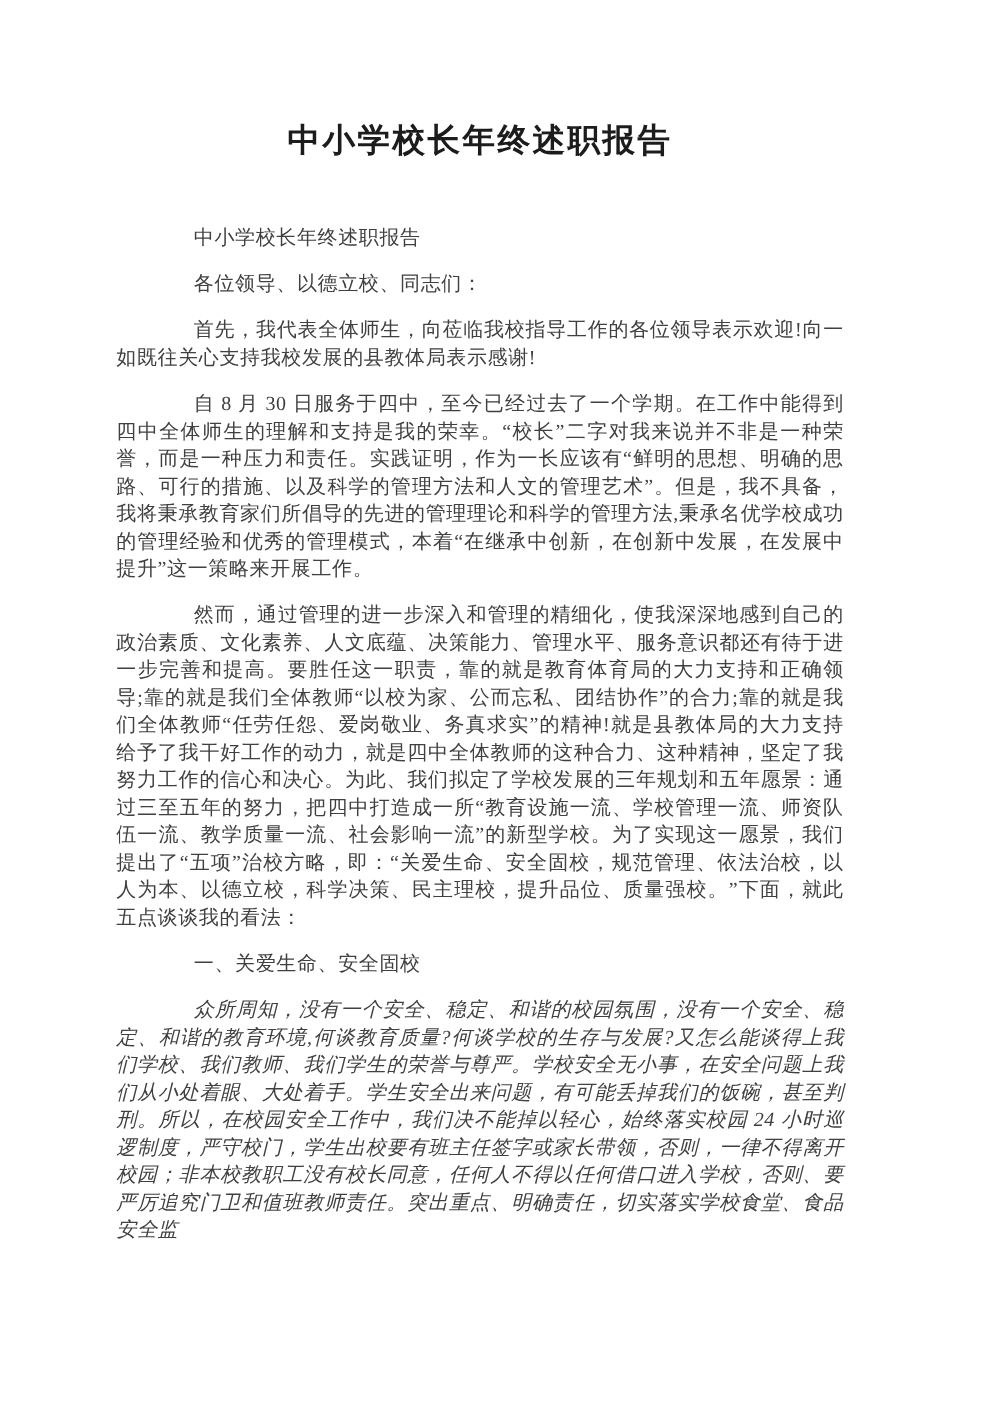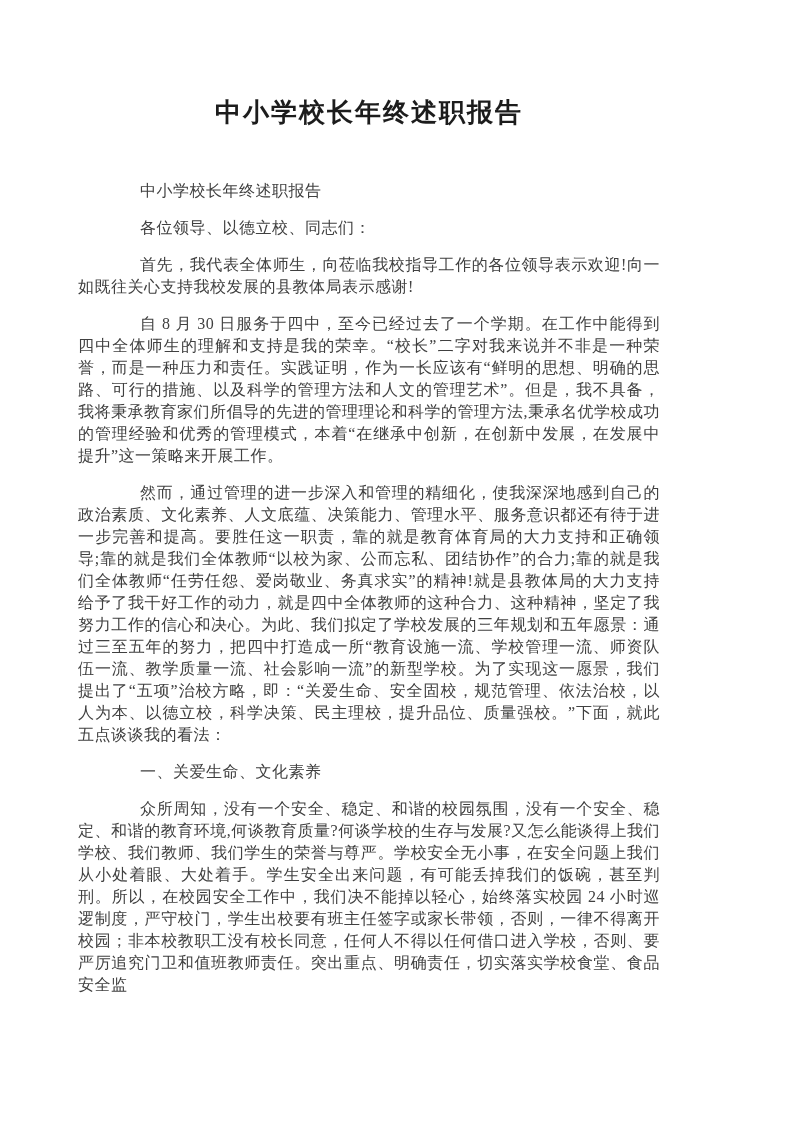--- a/index.html
+++ b/index.html
@@ -10,21 +10,21 @@
   .page {
     position: relative;
     width: 793px;
     height: 1122px;
     background: #ffffff;
     overflow: hidden;
     font-family: "Liberation Serif", "DejaVu Serif", serif;
   }
   .content {
     position: absolute;
-    left: 78px;
+    left: 93px;
     top: 96px;
     width: 582px;
   }
   .doc-title {
     margin: 0 0 50px 0;
     font-size: 26px;
     line-height: 34px;
     font-weight: 700;
     text-align: center;
     letter-spacing: 2px;
@@ -34,30 +34,31 @@
     margin: 0 0 15px 0;
     font-size: 16px;
     line-height: 22px;
     letter-spacing: 0.5px;
     color: #404040;
     text-align: justify;
     text-indent: 62px;
   }
   .body-para:last-child {
     margin-bottom: 0;
+    font-style: italic;
   }
 </style>
 </head>
 <body>
 
 <div class="page">
   <div class="content">
     <h1 class="doc-title">中小学校长年终述职报告</h1>
 
     <p class="body-para">中小学校长年终述职报告</p>
     <p class="body-para">各位领导、以德立校、同志们：</p>
     <p class="body-para">首先，我代表全体师生，向莅临我校指导工作的各位领导表示欢迎!向一如既往关心支持我校发展的县教体局表示感谢!</p>
     <p class="body-para">自 8 月 30 日服务于四中，至今已经过去了一个学期。在工作中能得到四中全体师生的理解和支持是我的荣幸。“校长”二字对我来说并不非是一种荣誉，而是一种压力和责任。实践证明，作为一长应该有“鲜明的思想、明确的思路、可行的措施、以及科学的管理方法和人文的管理艺术”。但是，我不具备，我将秉承教育家们所倡导的先进的管理理论和科学的管理方法,秉承名优学校成功的管理经验和优秀的管理模式，本着“在继承中创新，在创新中发展，在发展中提升”这一策略来开展工作。</p>
     <p class="body-para">然而，通过管理的进一步深入和管理的精细化，使我深深地感到自己的政治素质、文化素养、人文底蕴、决策能力、管理水平、服务意识都还有待于进一步完善和提高。要胜任这一职责，靠的就是教育体育局的大力支持和正确领导;靠的就是我们全体教师“以校为家、公而忘私、团结协作”的合力;靠的就是我们全体教师“任劳任怨、爱岗敬业、务真求实”的精神!就是县教体局的大力支持给予了我干好工作的动力，就是四中全体教师的这种合力、这种精神，坚定了我努力工作的信心和决心。为此、我们拟定了学校发展的三年规划和五年愿景：通过三至五年的努力，把四中打造成一所“教育设施一流、学校管理一流、师资队伍一流、教学质量一流、社会影响一流”的新型学校。为了实现这一愿景，我们提出了“五项”治校方略，即：“关爱生命、安全固校，规范管理、依法治校，以人为本、以德立校，科学决策、民主理校，提升品位、质量强校。”下面，就此五点谈谈我的看法：</p>
-    <p class="body-para">一、关爱生命、文化素养</p>
+    <p class="body-para">一、关爱生命、安全固校</p>
     <p class="body-para">众所周知，没有一个安全、稳定、和谐的校园氛围，没有一个安全、稳定、和谐的教育环境,何谈教育质量?何谈学校的生存与发展?又怎么能谈得上我们学校、我们教师、我们学生的荣誉与尊严。学校安全无小事，在安全问题上我们从小处着眼、大处着手。学生安全出来问题，有可能丢掉我们的饭碗，甚至判刑。所以，在校园安全工作中，我们决不能掉以轻心，始终落实校园 24 小时巡逻制度，严守校门，学生出校要有班主任签字或家长带领，否则，一律不得离开校园；非本校教职工没有校长同意，任何人不得以任何借口进入学校，否则、要严厉追究门卫和值班教师责任。突出重点、明确责任，切实落实学校食堂、食品安全监</p>
   </div>
 </div>
 
 </body></html>

